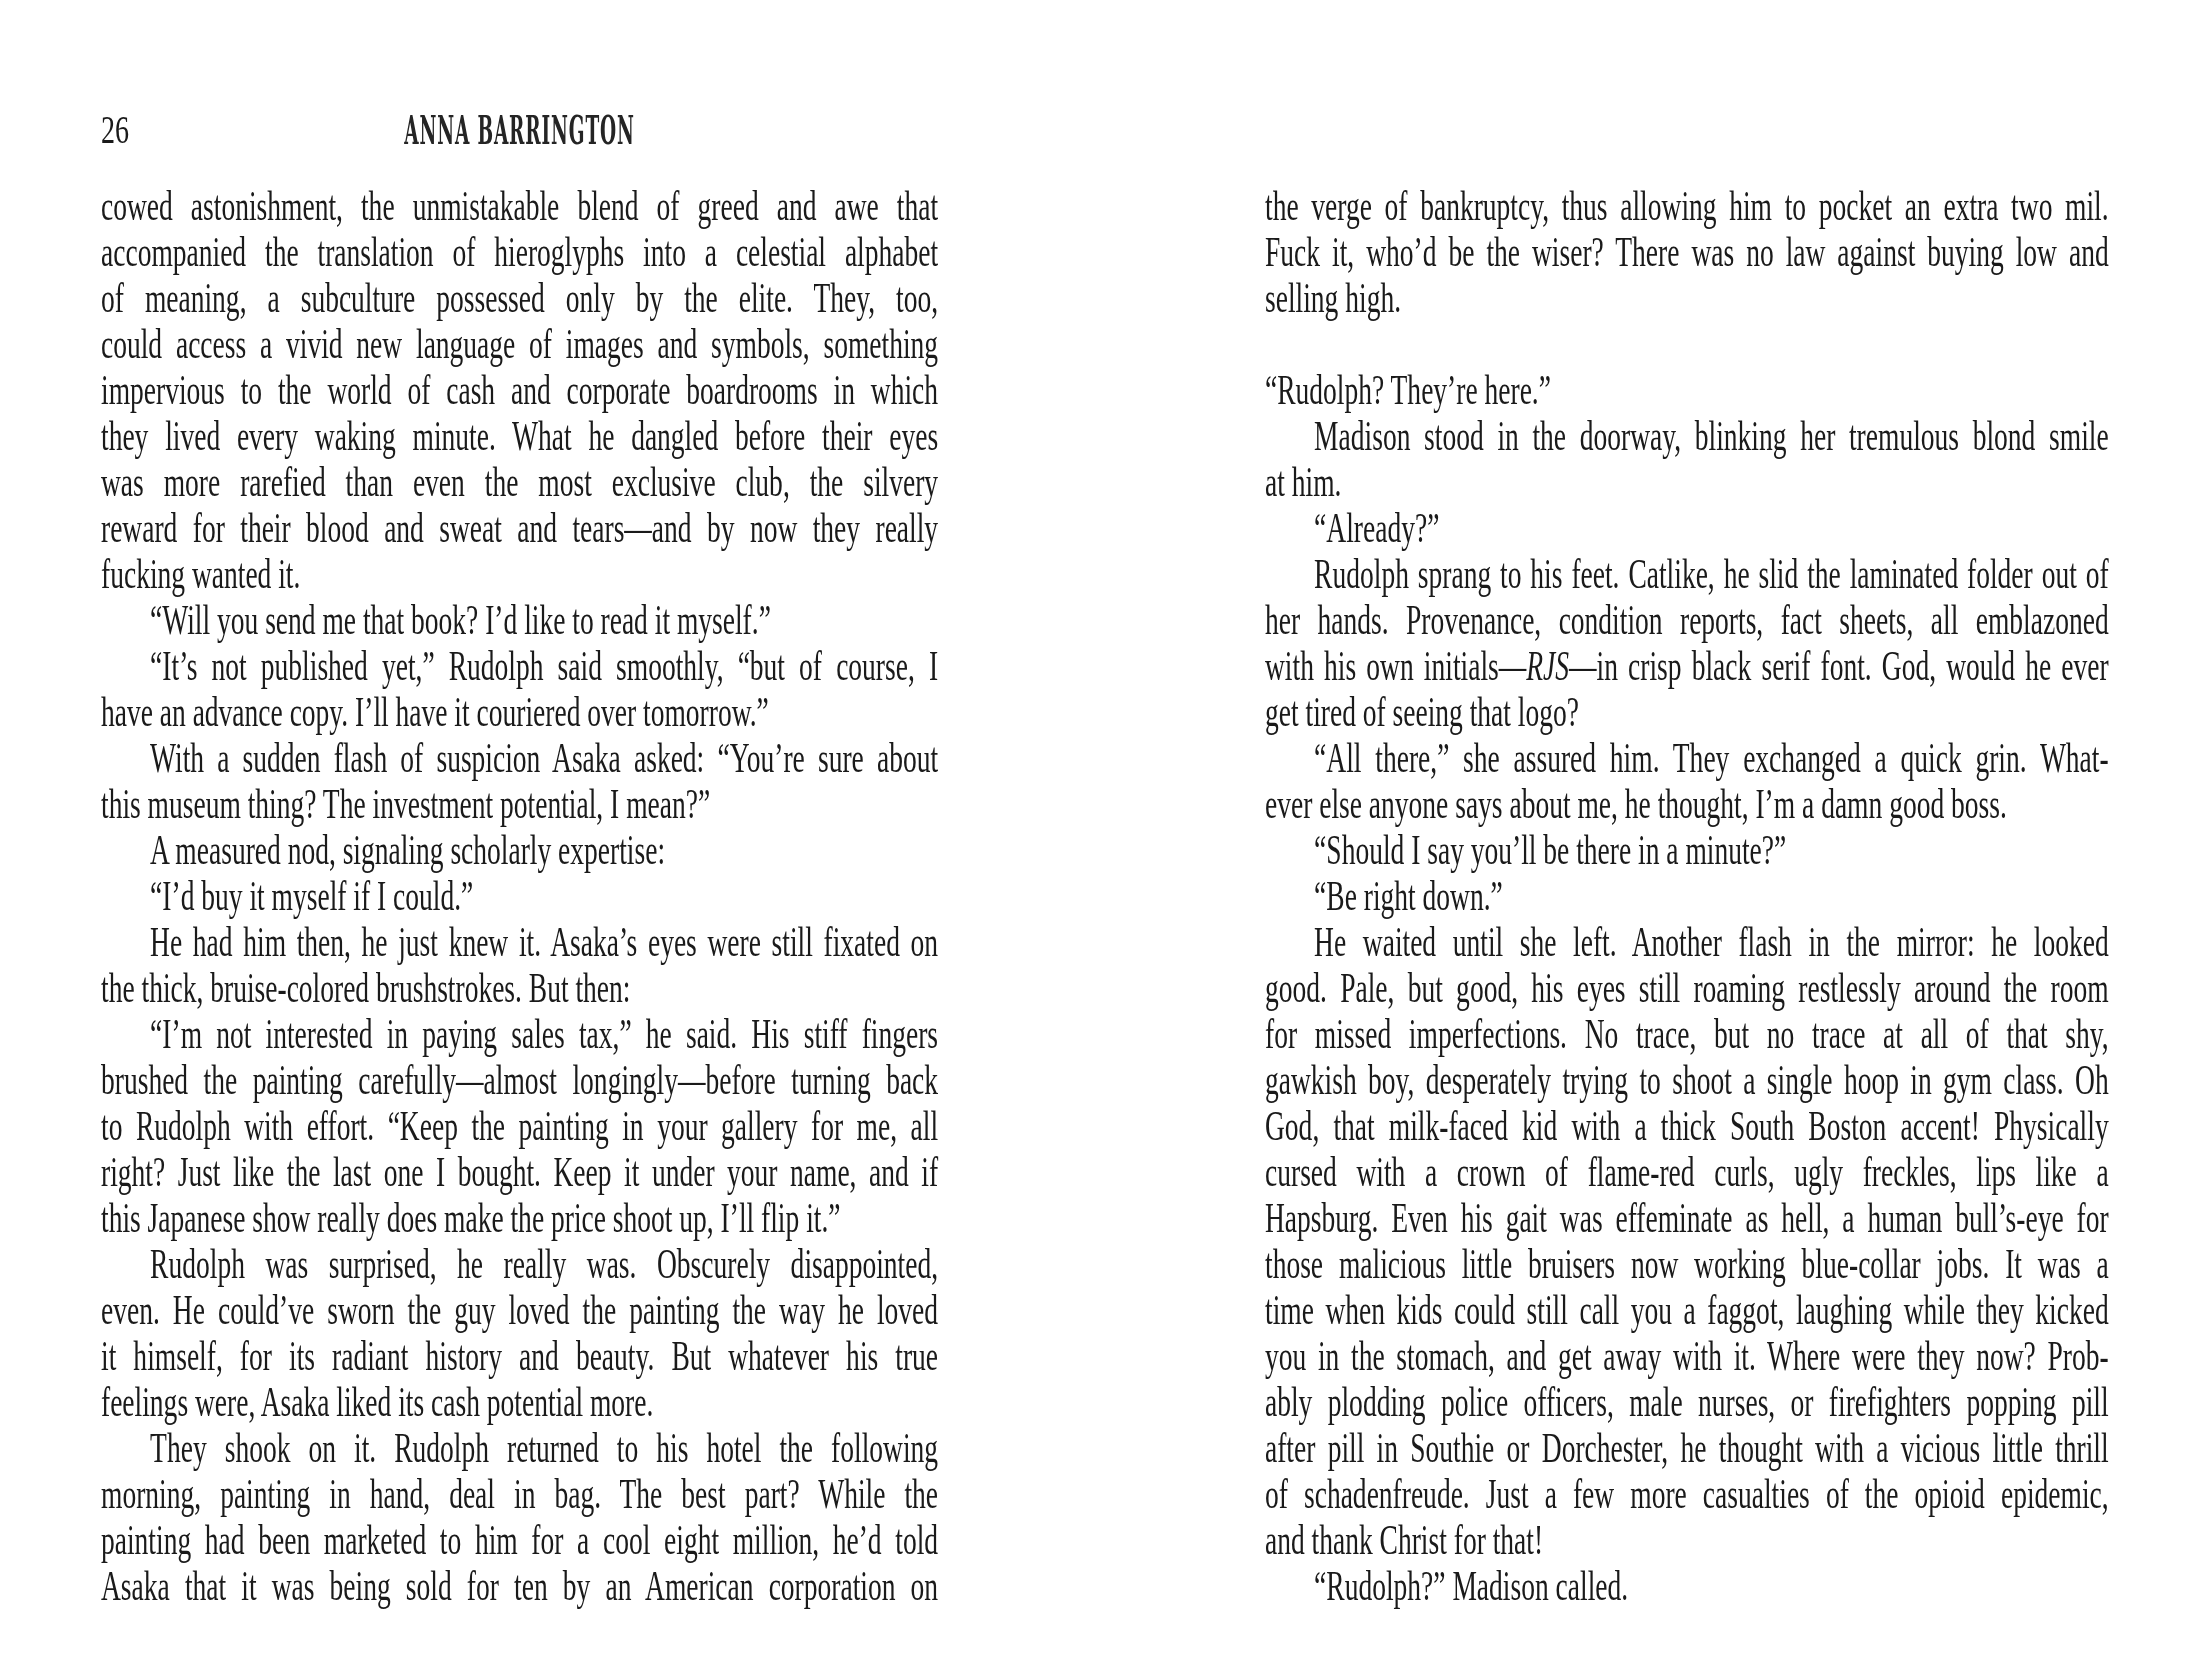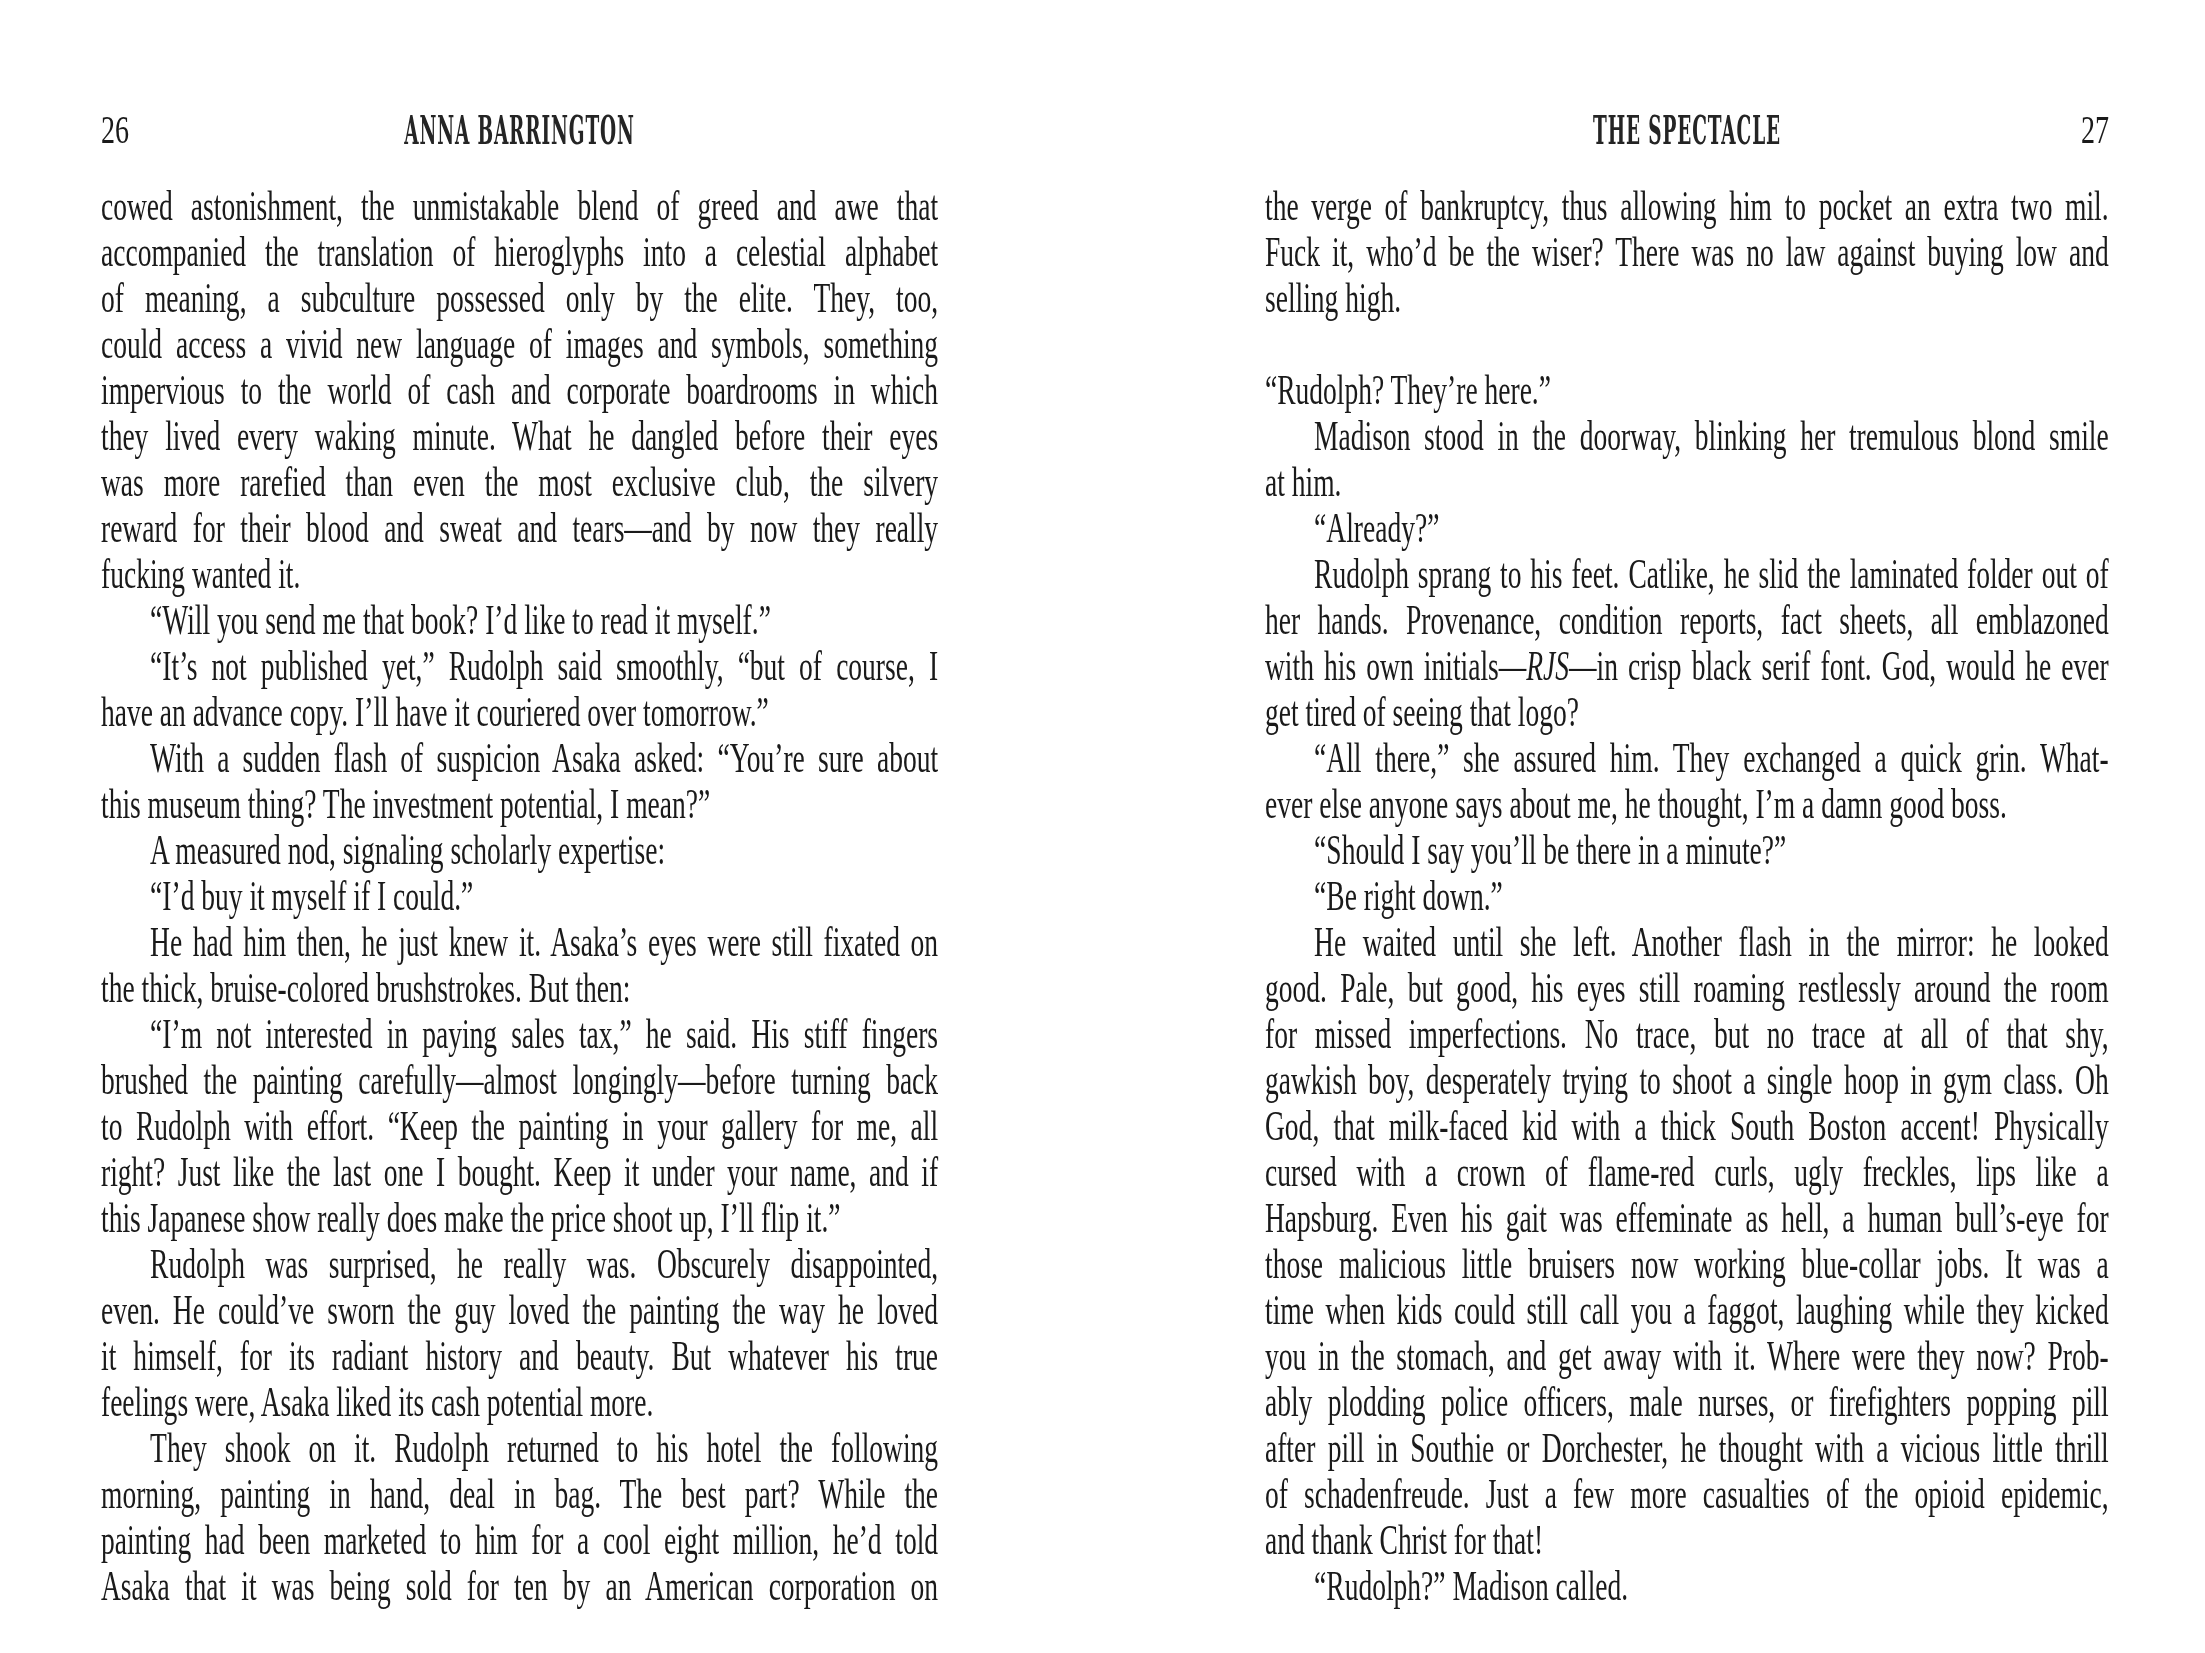--- a/index.html
+++ b/index.html
@@ -118,24 +118,20 @@
         <div class="para">
           <div class="ln ln-ind">They shook on it. Rudolph returned to his hotel the following</div>
           <div class="ln">morning, painting in hand, deal in bag. The best part? While the</div>
           <div class="ln">painting had been marketed to him for a cool eight million, he’d told</div>
           <div class="ln">Asaka that it was being sold for ten by an American corporation on</div>
         </div>
       </div>
   </section>
 
   <section class="page right">
-    <header class="running-line">
-      <span class="running-head">THE SPECTACLE</span>
-      <span class="folio folio-right">27</span>
-    </header>
     <div class="body-text">
         <div class="para">
           <div class="ln">the verge of bankruptcy, thus allowing him to pocket an extra two mil.</div>
           <div class="ln">Fuck it, who’d be the wiser? There was no law against buying low and</div>
           <div class="ln ln-end">selling high.</div>
         </div>
         <div class="para sb">
           <div class="ln ln-end">“Rudolph? They’re here.”</div>
         </div>
         <div class="para">

